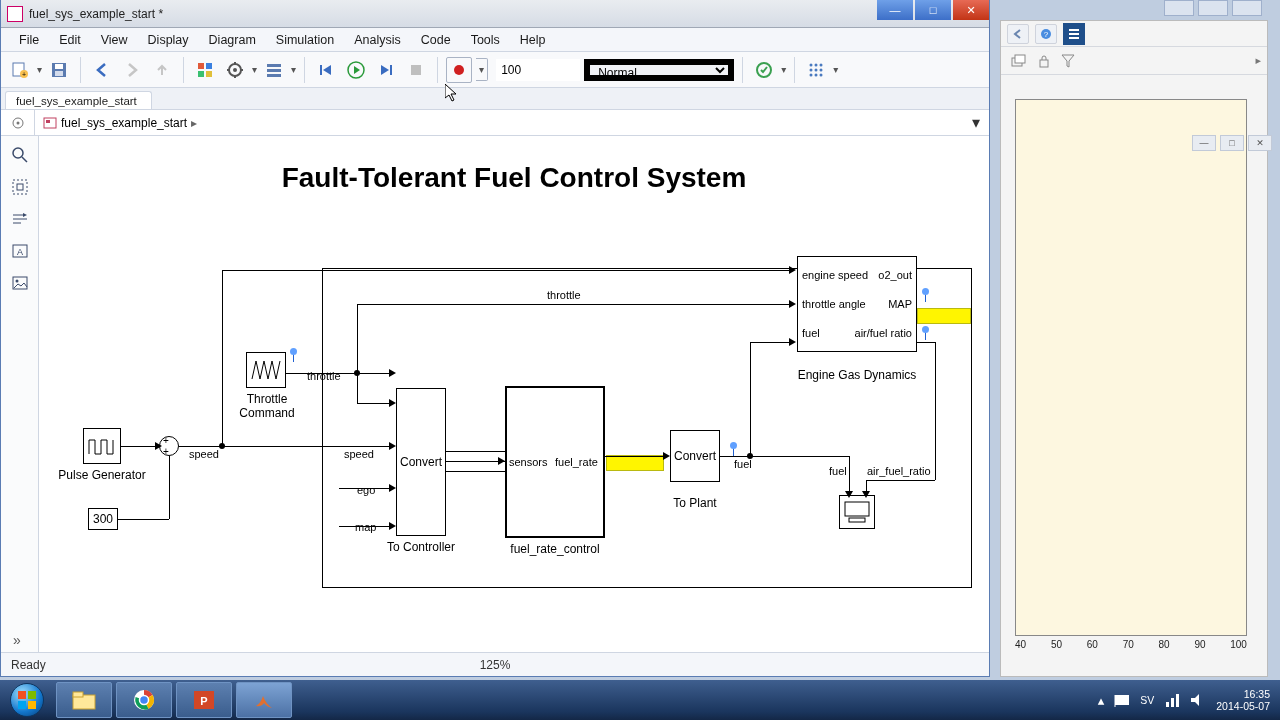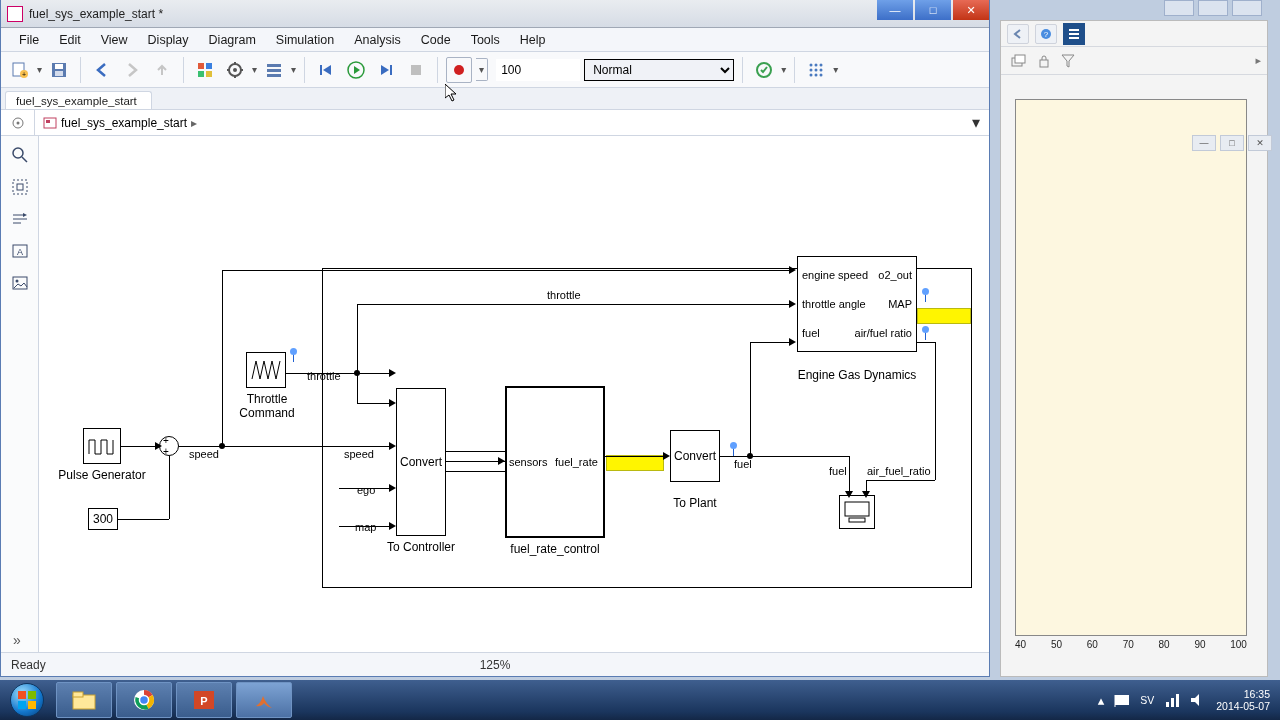--- a/index.html
+++ b/index.html
@@ -16,21 +16,21 @@
 .closebtn { background: linear-gradient(#e76a55,#c23416); margin-left:2px;}
 .menubar { height:24px; background:#f4f6fa; border-bottom:1px solid #cfd6e2; display:flex; align-items:center; padding-left:8px; font-size:12.5px; color:#1a1a1a; gap:0; }
 .menubar span { padding:4px 10px; cursor:default; }
 
 .toolbar { height:36px; background:#f8f9fb; border-bottom:1px solid #cfd6e2; display:flex; align-items:center; padding-left:6px; gap:4px; }
 .tbtn { width:26px; height:26px; display:flex; align-items:center; justify-content:center; border-radius:3px; cursor:default; }
 .tbtn svg { width:18px; height:18px; display:block; }
 .tsep { width:1px; height:26px; background:#cfd6e2; margin:0 4px; }
 .tsmall { font-size:10px; color:#555; }
 .simtime { width:84px; height:22px; font-size:12px; padding:1px 4px; border:1px solid #fff; background:#fff; margin-left:4px; }
-.modesel { width:150px; height:22px; font-size:12px; border:1px solid #000000; background:#f0f2f7; padding-left:4px;}
+.modesel { width:150px; height:22px; font-size:12px; border:6px solid #000000; background:#f0f2f7; padding-left:4px;}
 
 .tabstrip { height:22px; background:#eef1f6; border-bottom:1px solid #cfd6e2; display:flex; align-items:flex-end; padding-left:4px; }
 .tab { font-size:11.5px; padding:3px 14px 2px 10px; background:#fff; border:1px solid #cfd6e2; border-bottom:none; border-radius:3px 3px 0 0; color:#222;}
 
 .bcrow { height:26px; border-bottom:1px solid #cfd6e2; display:flex; align-items:center; }
 .bcrow .navico { width:34px; display:flex; justify-content:center; border-right:1px solid #cfd6e2; height:100%; align-items:center;}
 .bcrow .bre { flex:1; display:flex; align-items:center; padding-left:8px; font-size:12px; height:100%; border-right:none; }
 .bcrow .bre svg{ margin-right:4px;}
 .bcrow .dd { width:26px; display:flex; justify-content:center; color:#333; }
 
@@ -350,20 +350,21 @@
    <div class="pbtn">
         <svg width="18" height="18">
           <rect x="2" y="3" width="14" height="12" stroke="#3a4a6a" fill="none"></rect>
           <circle cx="6" cy="7" r="1.5" fill="#3a4a6a"></circle>
           <path d="M3 14 l4 -4 l3 2 l3 -3 l3 4" stroke="#3a4a6a" fill="none"></path>
         </svg>
       </div>
  </div>
 
  <div class="canvas">
+   <div class="dtitle">Fault-Tolerant Fuel Control System</div>
 
    <div class="bigbox" style="left:283px; top:132px; width:650px; height:320px;"></div>
 
    <div class="block" style="left:44px; top:292px; width:38px; height:36px;">
      <svg width="30" height="24">
           <polyline points="2,20 2,6 8,6 8,20 14,20 14,6 20,6 20,20 26,20 26,6" fill="none" stroke="#000"></polyline>
         </svg>
      <div class="shadow"></div>
    </div>
    <div class="blabel" style="left:3px; top:332px;">Pulse Generator</div>

